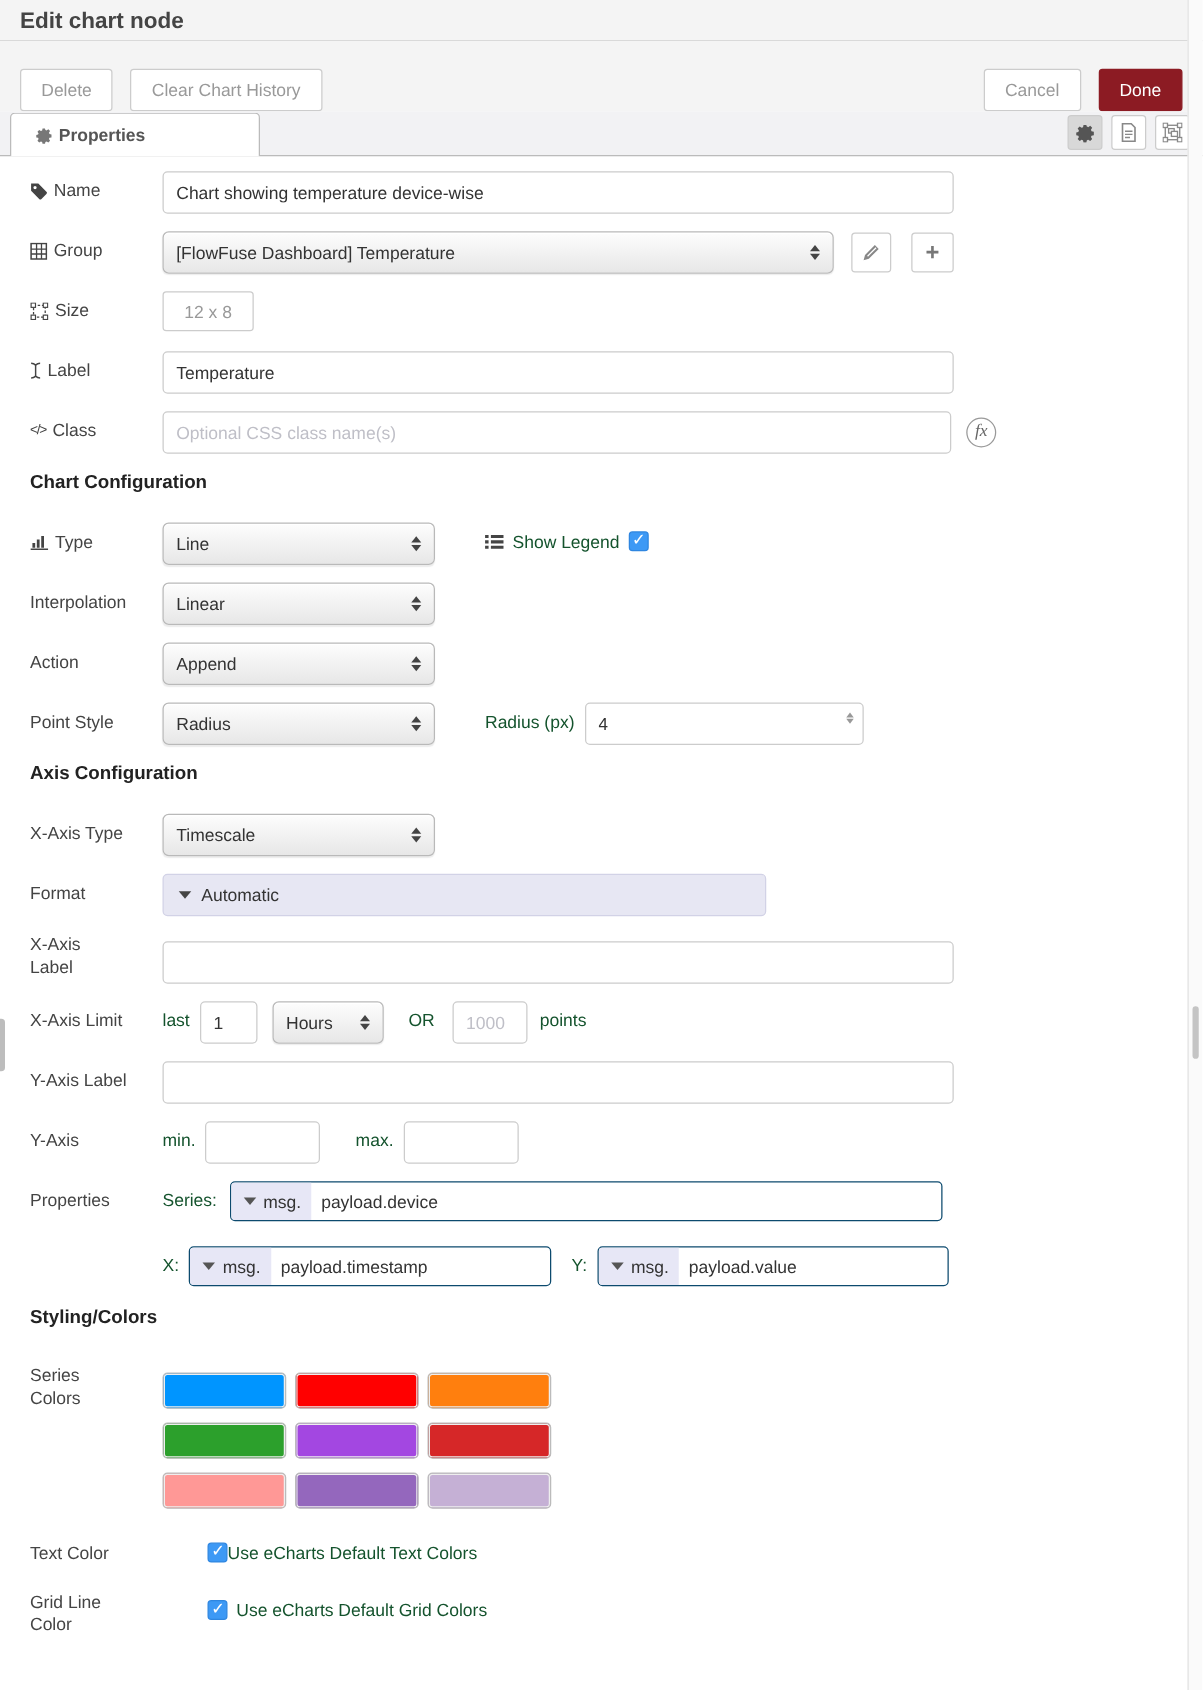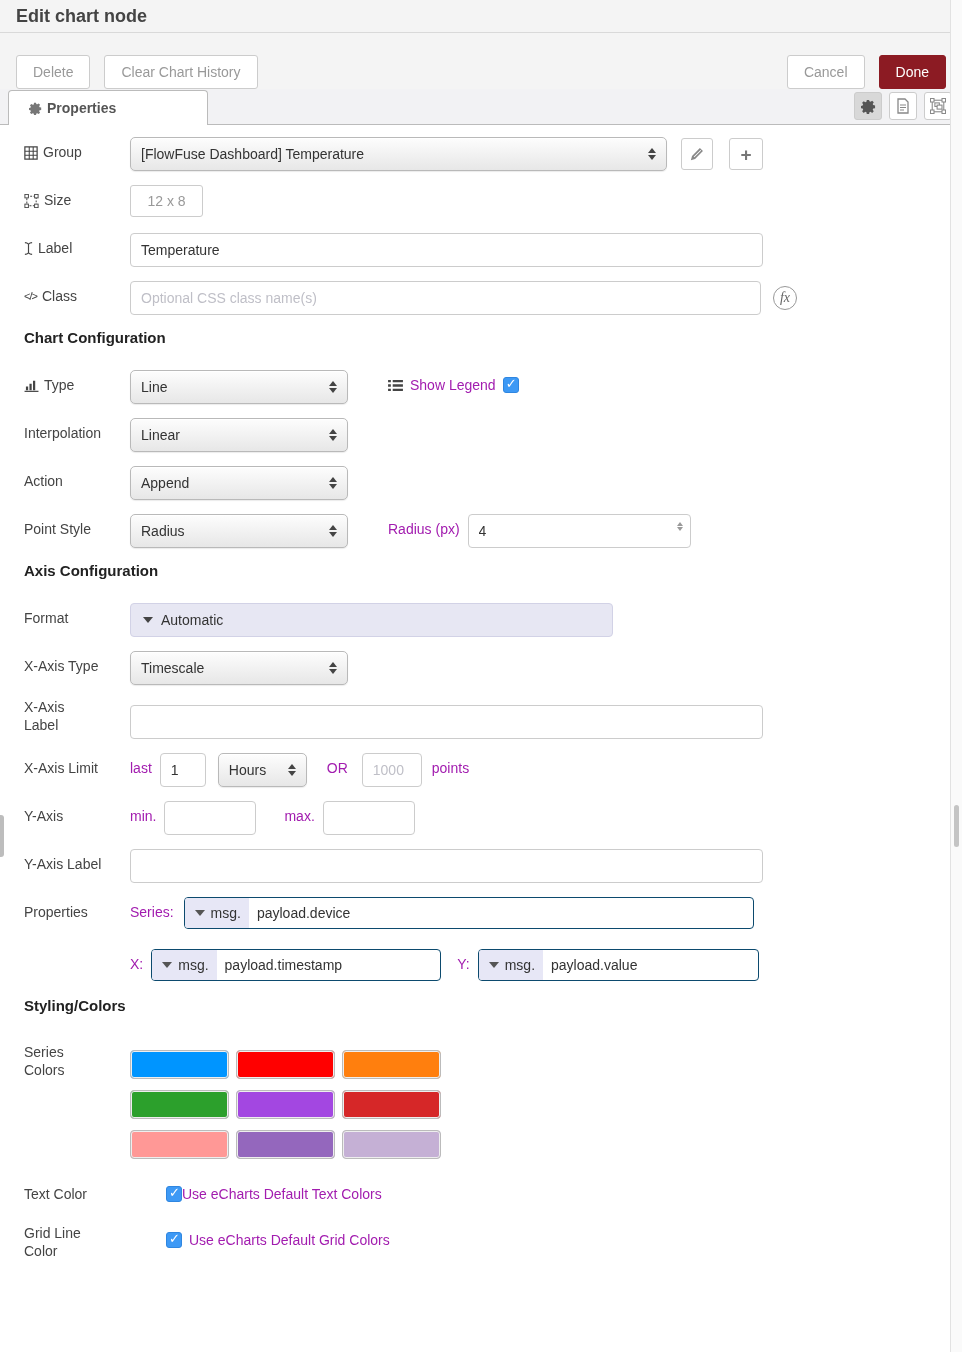--- a/index.html
+++ b/index.html
@@ -119,21 +119,21 @@
   .swatch-grid { display:grid; grid-template-columns:repeat(3,99px); gap:11px 7px; }
   .swatch { height:29px; border:1px solid #bbb; border-radius:4px; box-shadow:0 0 0 1px #eee inset; cursor:pointer; }
   
   .vscroll-track {
     position:absolute; top:0; right:0; width:12px; height:1352px; background:#fafafa; border-left:1px solid #e2e2e2;
   }
   .vscroll-thumb { position:absolute; top:805px; right:3px; width:5px; height:42px; background:#c4c4c4; border-radius:3px; }
   .lscroll-thumb { position:absolute; top:815px; left:0; width:4px; height:42px; background:#bdbdbd; border-radius:0 3px 3px 0; }
   .icon-svg { display:block; }
   .mt7 { padding-top:7px; }
-  .lbl { color:#a21caf; }
+  .lbl { color:#14532d; }
 </style>
 </head>
 <body>
 
 <div class="dlg-header">
   <span class="dlg-title">Edit chart node</span>
 </div>
 
 <div class="dlg-toolbar">
   <button class="btn">Delete</button>
@@ -179,20 +179,31 @@
             <rect x="0.5" y="13.5" width="4" height="4" fill="#fff" stroke="#888" stroke-width="1.2"></rect>
             <rect x="13.5" y="13.5" width="4" height="4" fill="#fff" stroke="#888" stroke-width="1.2"></rect>
           </svg>
       </span>
     </div>
   </div>
 </div>
 
 <div class="form">
 
+  <div class="row">
+    <div class="row-label">
+      <span class="lbl-icon">
+        <svg class="icon-svg" width="14" height="14" viewBox="0 0 16 16">
+            <path fill="#444" d="M1 1h6.6L15 8.4a1.5 1.5 0 0 1 0 2.1l-4.5 4.5a1.5 1.5 0 0 1-2.1 0L1 7.6V1zm3.6 2.1a1.5 1.5 0 1 0 0 3 1.5 1.5 0 0 0 0-3z"></path>
+          </svg>
+      </span>
+      <span>Name</span>
+    </div>
+    <input class="text w-main" type="text" value="Chart showing temperature device-wise" style="">
+  </div>
 
   <div class="row">
     <div class="row-label">
       <span class="lbl-icon">
         <svg class="icon-svg" width="14" height="14" viewBox="0 0 16 16">
             <path fill="none" stroke="#444" stroke-width="1.4" d="M1 1h14v14H1z"></path>
             <path stroke="#444" stroke-width="1.2" d="M1 6h14M1 10.5h14M6 1v14M10.5 1v14"></path>
           </svg>
       </span>
       <span>Group</span>
@@ -327,38 +338,38 @@
           <i class="up"></i>
           <i class="dn"></i>
         </span>
     </span>
   </div>
 
   <div class="section-heading">Axis Configuration</div>
 
   <div class="row">
     <div class="row-label">
+      <span>X-Axis Type</span>
+    </div>
+    <div class="mac-select w-sel">
+      <span class="sel-text">Timescale</span>
+      <span class="dbl-arrow">
+          <i class="up"></i>
+          <i class="dn"></i>
+        </span>
+    </div>
+  </div>
+
+  <div class="row">
+    <div class="row-label">
       <span>Format</span>
     </div>
     <div class="format-btn">
       <span class="caret"></span>
       <span>Automatic</span>
-    </div>
-  </div>
-
-  <div class="row">
-    <div class="row-label">
-      <span>X-Axis Type</span>
-    </div>
-    <div class="mac-select w-sel">
-      <span class="sel-text">Timescale</span>
-      <span class="dbl-arrow">
-          <i class="up"></i>
-          <i class="dn"></i>
-        </span>
     </div>
   </div>
 
   <div class="row">
     <div class="row-label" style="padding-top:0;">
       <span style="width:56px;">X-Axis Label</span>
     </div>
     <input class="text w-main" style="margin-top: 6px;" type="text" value="">
   </div>
 
@@ -375,33 +386,33 @@
           <i class="dn"></i>
         </span>
     </div>
     <span class="lbl mt7" style="margin-left:20px;">OR</span>
     <input class="text" style="width: 60px; margin-left: 14px;" type="text" placeholder="1000">
     <span class="lbl mt7" style="margin-left:10px;">points</span>
   </div>
 
   <div class="row">
     <div class="row-label">
+      <span>Y-Axis Label</span>
+    </div>
+    <input class="text w-main" type="text" value="" style="">
+  </div>
+
+  <div class="row">
+    <div class="row-label">
       <span>Y-Axis</span>
     </div>
     <span class="lbl mt7">min.</span>
     <input class="text" style="width: 92px; margin-left: 8px;" type="text" value="">
     <span class="lbl mt7" style="margin-left:28px;">max.</span>
     <input class="text" style="width: 92px; margin-left: 8px;" type="text" value="">
-  </div>
-
-  <div class="row">
-    <div class="row-label">
-      <span>Y-Axis Label</span>
-    </div>
-    <input class="text w-main" type="text" value="" style="">
   </div>
 
   <div class="row" style="margin-bottom:18px;">
     <div class="row-label">
       <span>Properties</span>
     </div>
     <span class="lbl mt7">Series:</span>
     <div class="typed" style="width:570px;margin-left:10px;">
       <span class="tchip">
         <span class="caret" style="border-top-color:#555;"></span>

